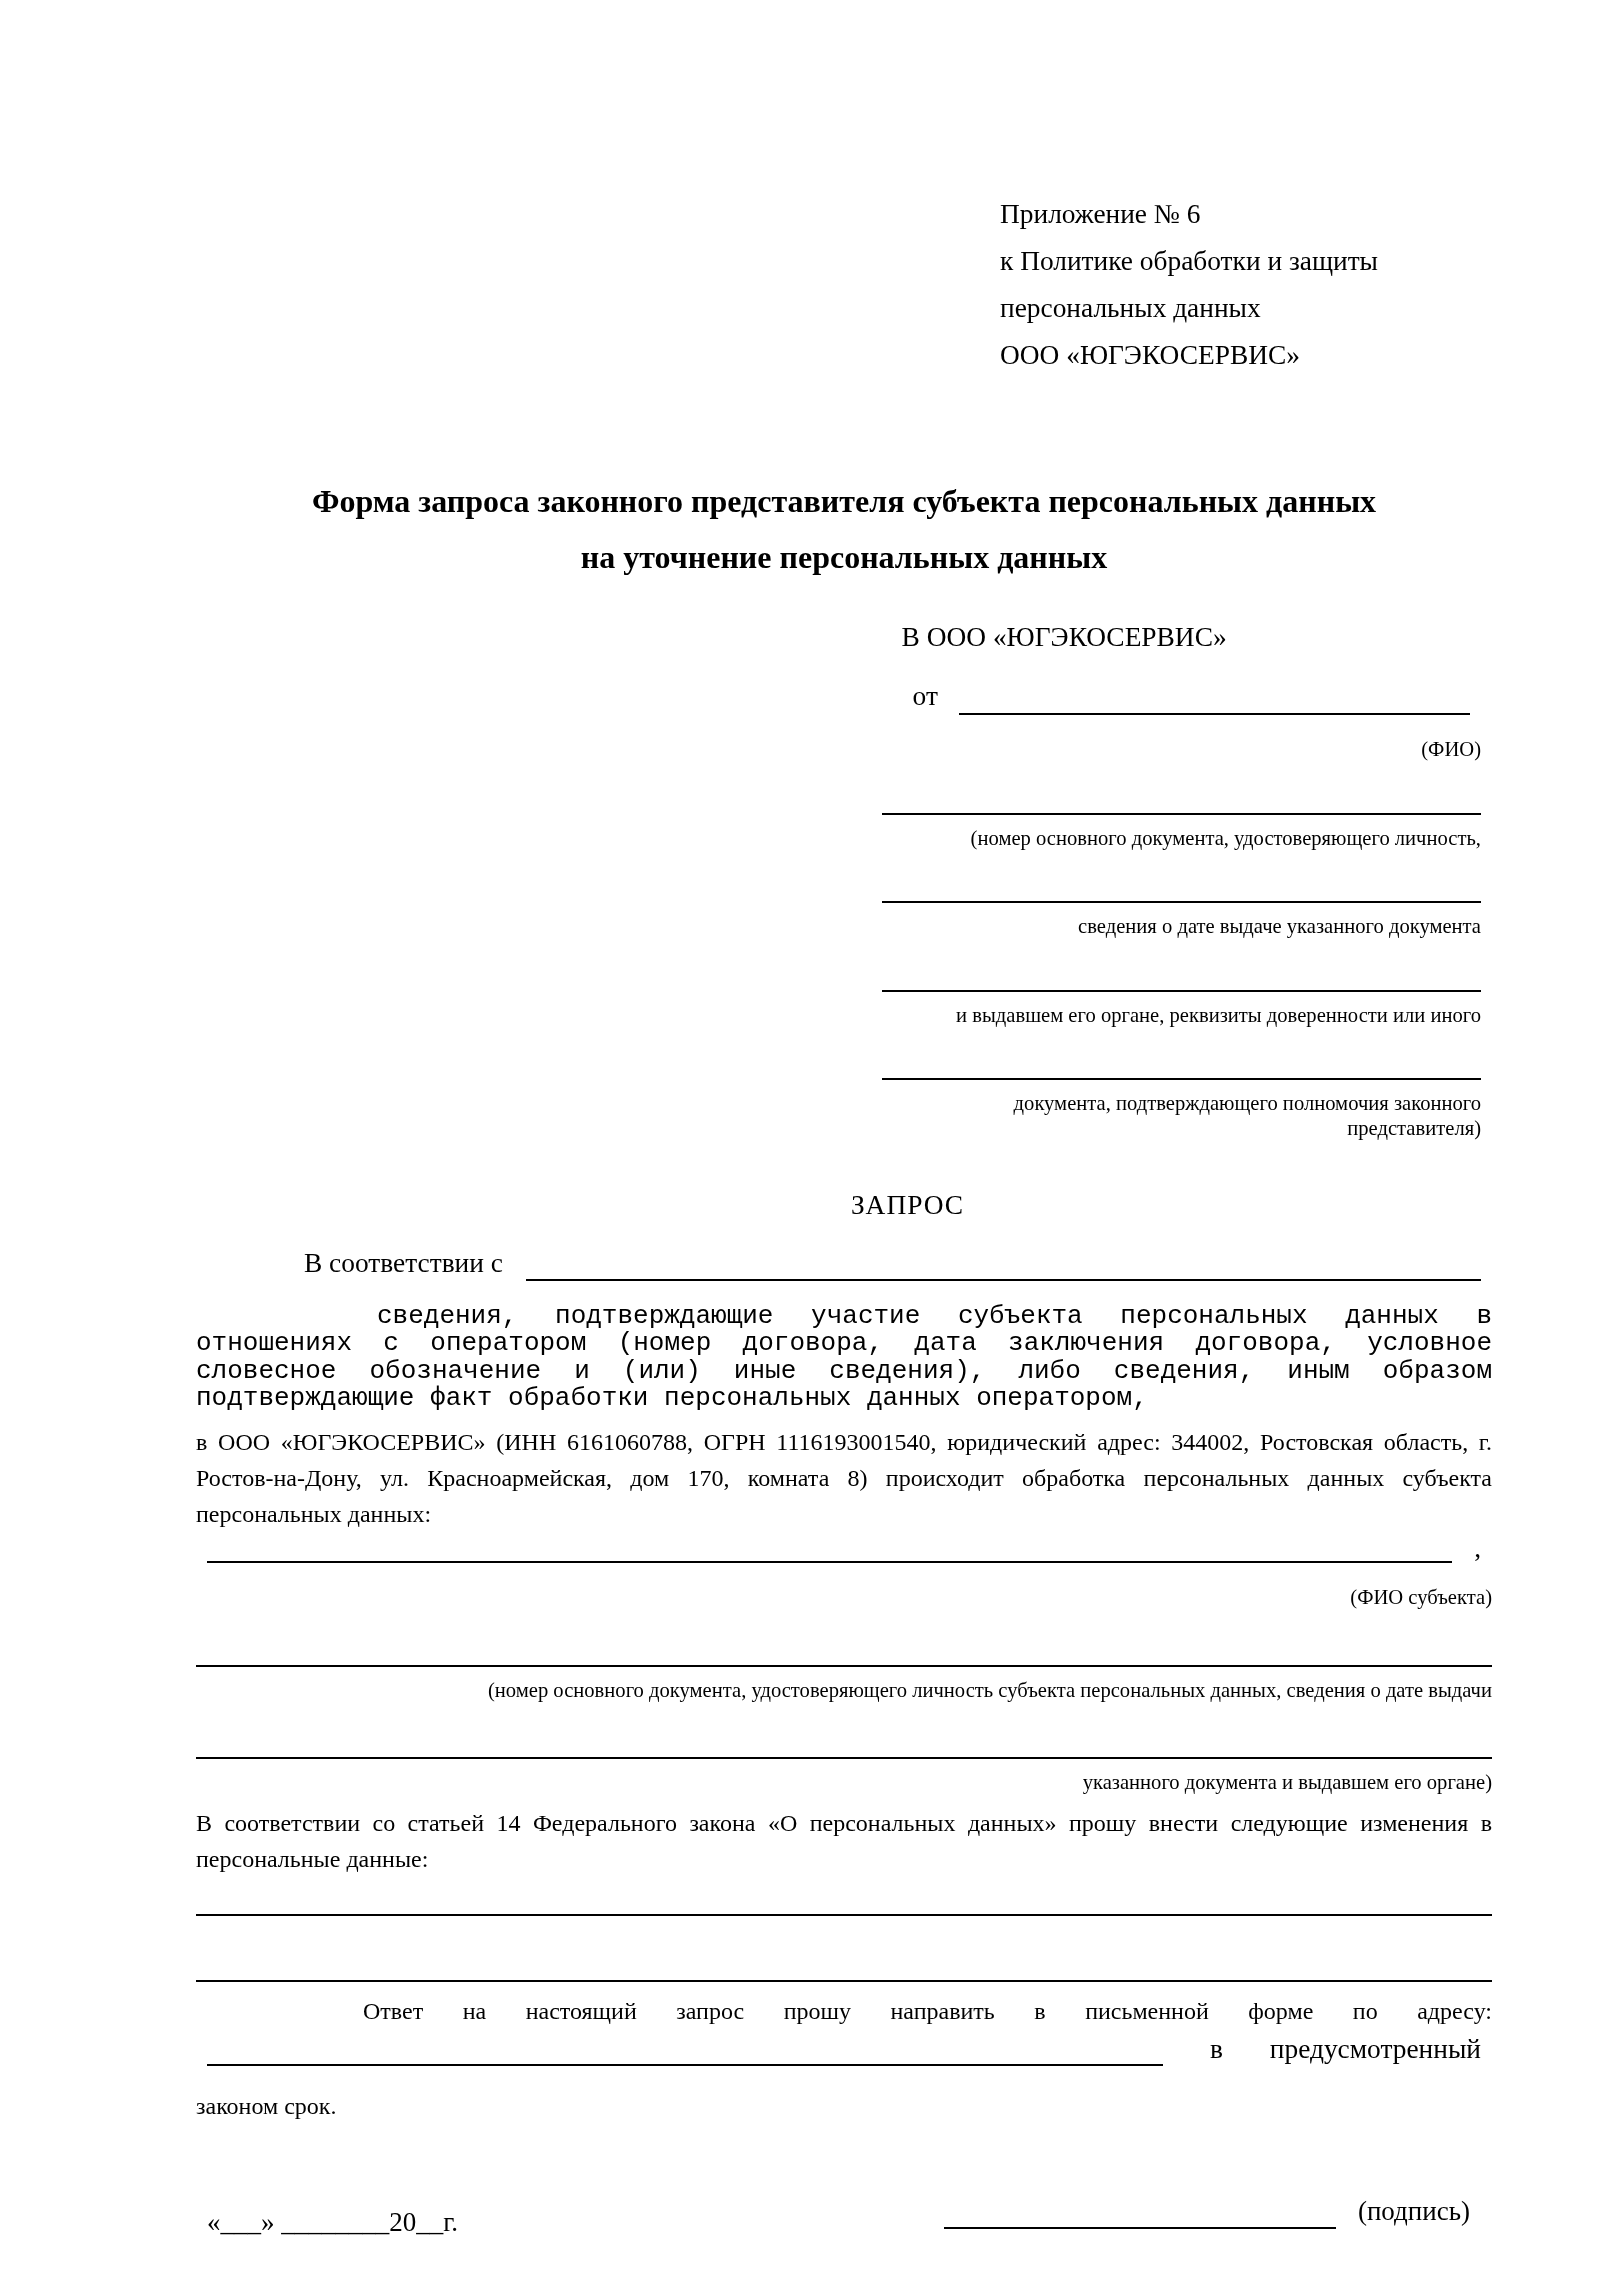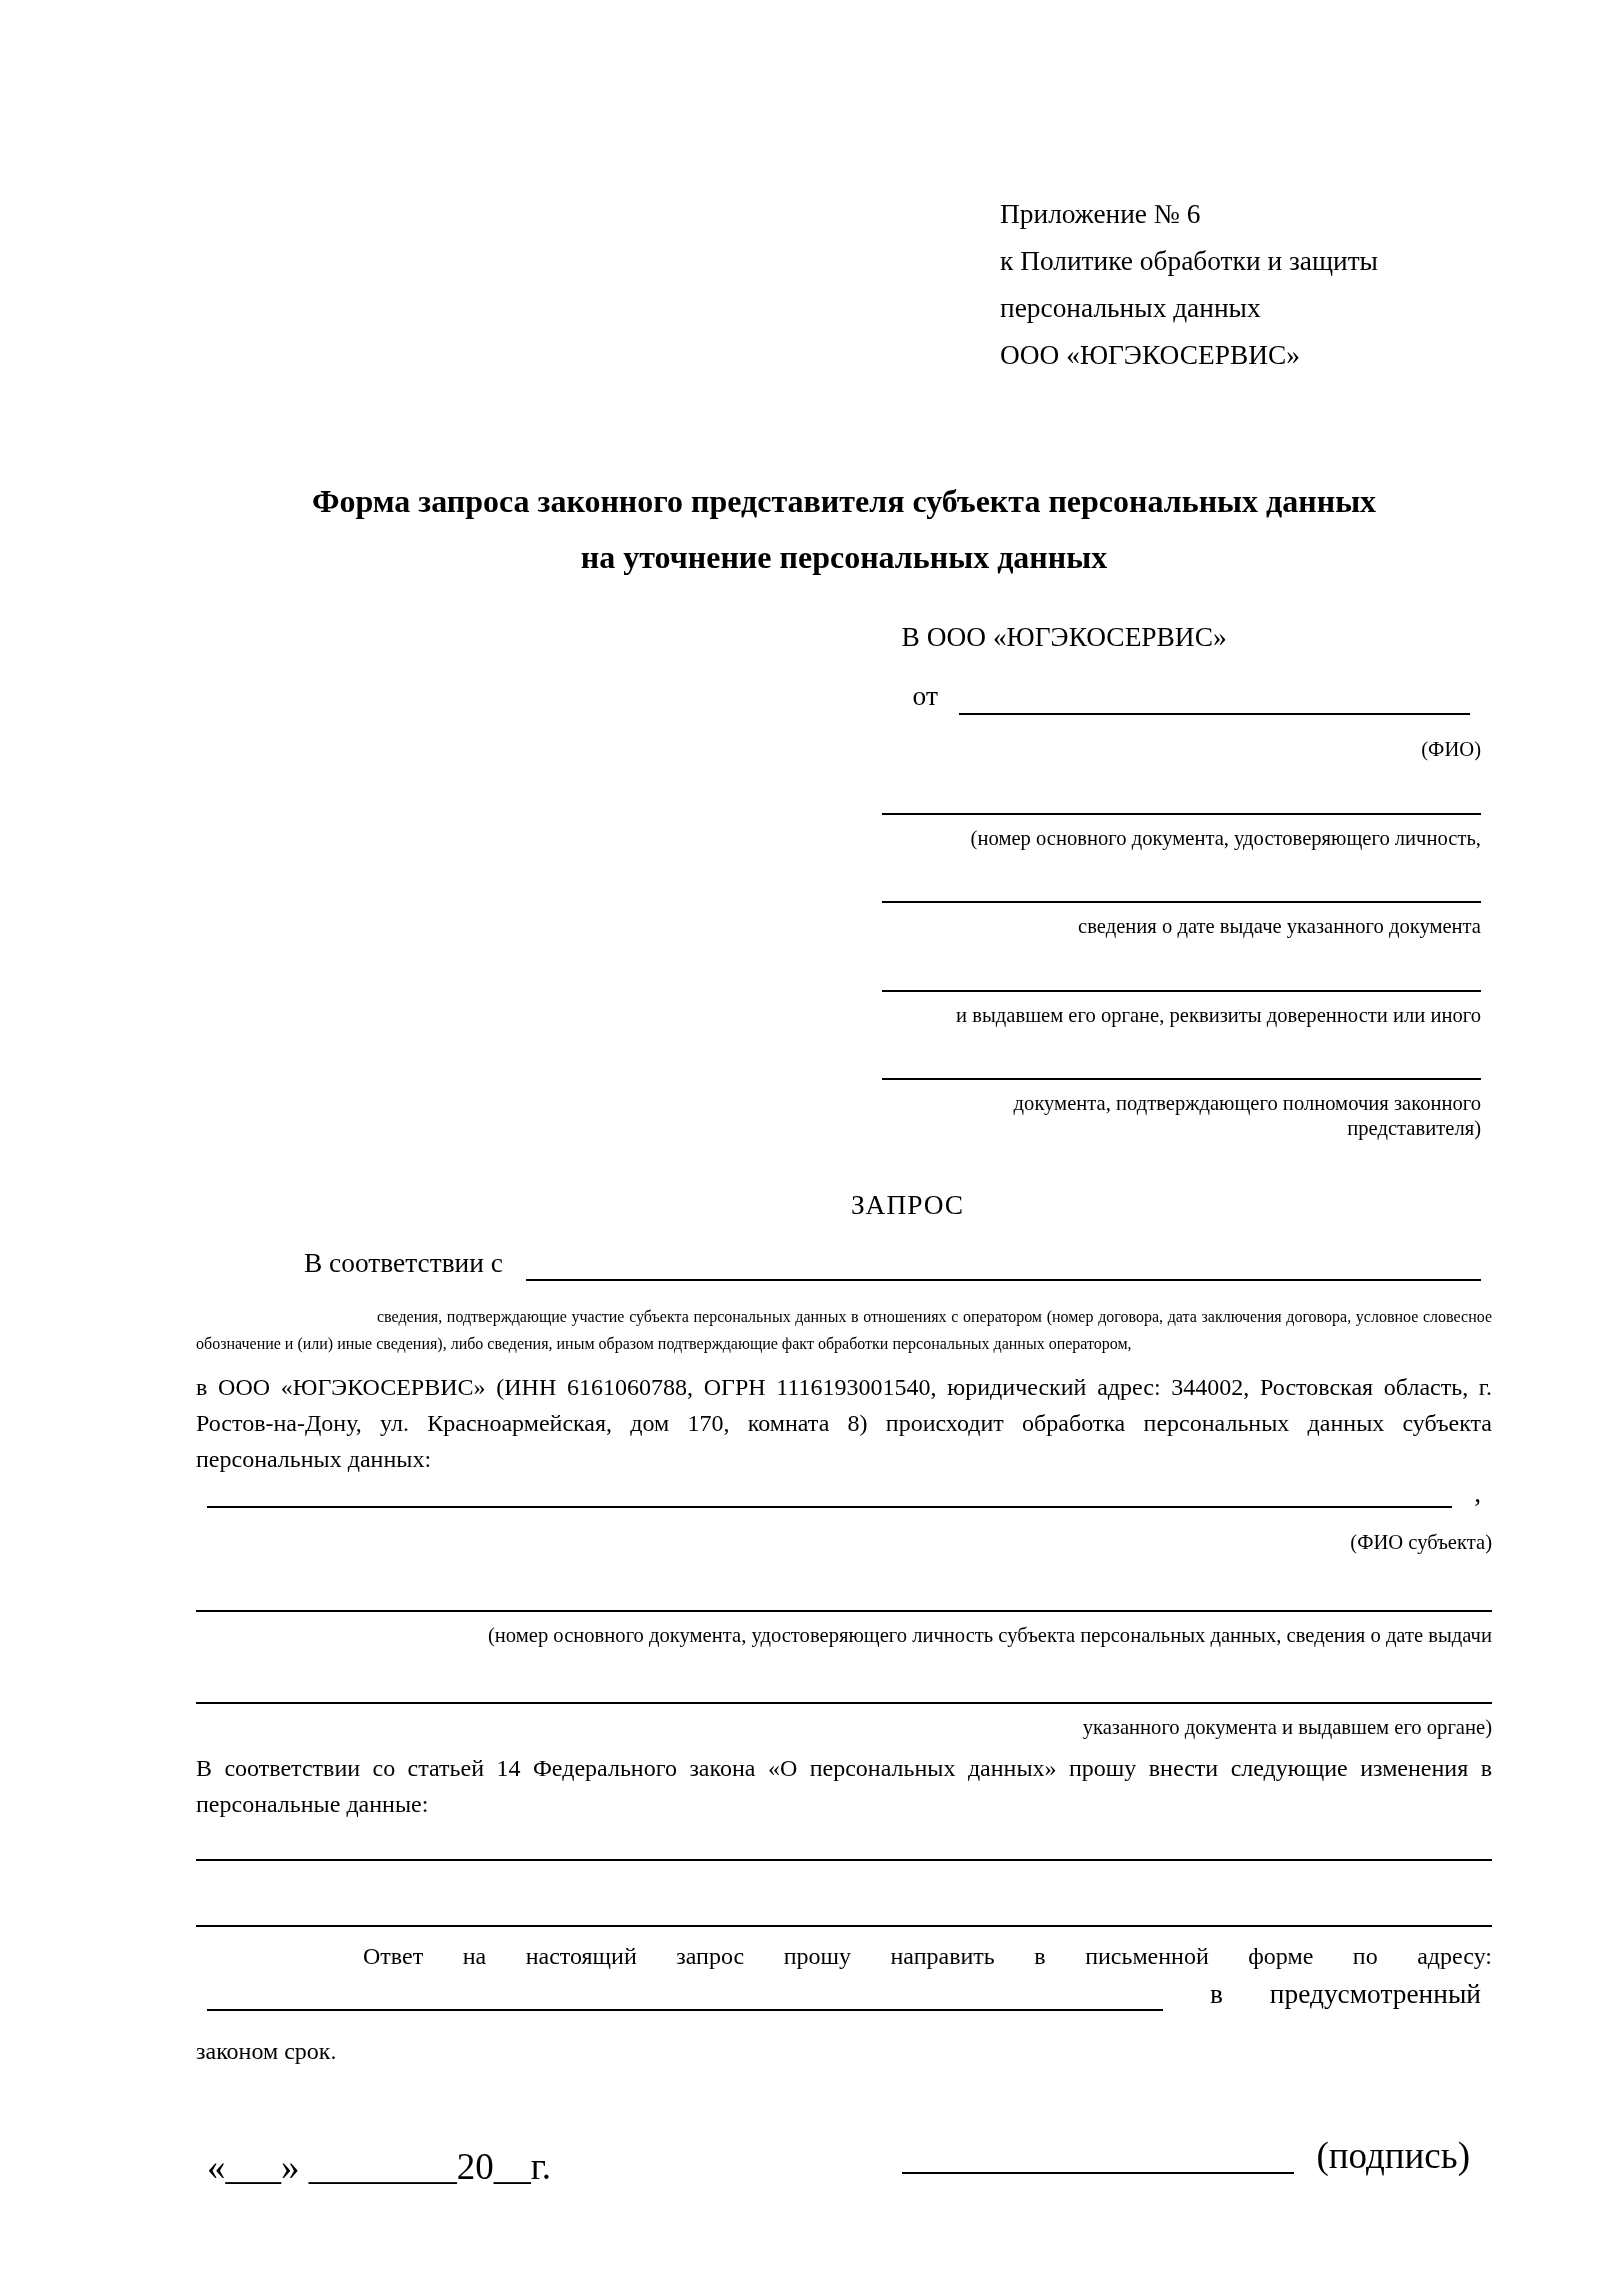--- a/index.html
+++ b/index.html
@@ -28,38 +28,38 @@
   .grow { flex:1 1 auto; }
 
   .caption { font-size:20.6px; line-height:24.5px; text-align:right; }
   .unit { height:42px; }
 
   
   .zapros { margin-top:47px; text-align:center; font-size:27.4px; line-height:36px; padding-left:127px; letter-spacing:1px; }
   .intro-row { display:flex; align-items:flex-end; font-size:27.4px; line-height:36px; }
   .intro-label { margin-left:108px; margin-right:11.8px; white-space:nowrap; }
 
-  .footnote { margin-top:5.9px; font-size:16px; line-height:27.4px; text-align:justify; text-indent:181px; }
+  .footnote { margin-top:5.9px; font-size:26px; line-height:27.4px; text-align:justify; text-indent:181px;font-family:Liberation Mono, monospace; }
 
   .para { font-size:24px; line-height:36px; text-align:justify; }
 
   .blank-row { display:flex; align-items:flex-end; height:31px; font-size:27.4px; line-height:29px; }
   .full-blank { height:47px; }
   .fb2 { height:45px; }
   .changes-1 { height:27.4px; }
   .changes-2 { height:55px; }
 
   .answer { text-indent:167px; text-align:justify; text-align-last:justify; }
 
   .address-row { display:flex; align-items:flex-end; justify-content:space-between; height:37px; font-size:27.4px; line-height:33px; }
   .addr-blank { width:956px; }
 
   .tail { text-align:left; }
 
-  .footer-row { margin-top:47px; display:flex; justify-content:space-between; align-items:flex-end; font-size:37px; line-height:36px; }
+  .footer-row { margin-top:47px; display:flex; justify-content:space-between; align-items:flex-end; font-size:27px; line-height:36px; }
   .sig { display:flex; align-items:flex-end; }
   .sig-blank { width:392px; height:33px; }
 </style>
 </head>
 <body>
 
 <div class="page">
 
   <div class="appendix">
     <div>Приложение № 6</div>

